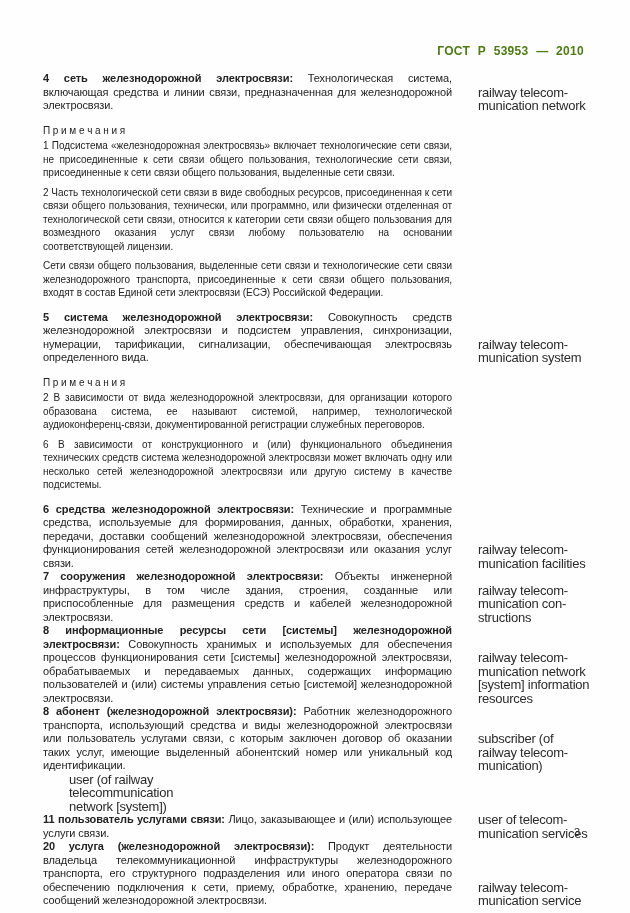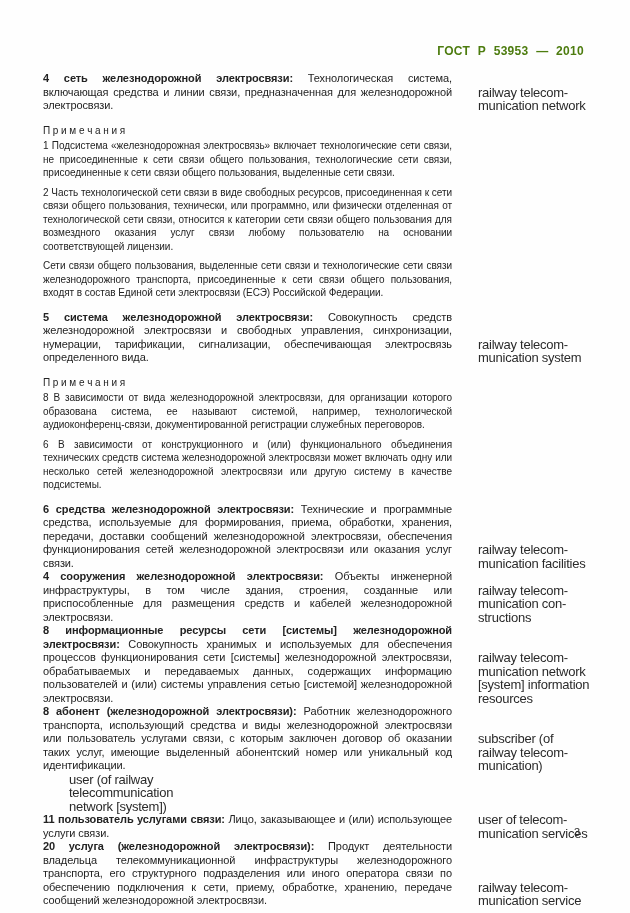--- a/index.html
+++ b/index.html
@@ -88,39 +88,39 @@
     </div>
 
     <div class="notes-block">
       <p class="notes-heading">П р и м е ч а н и я</p>
       <p class="note-para">1 Подсистема «железнодорожная электросвязь» включает технологические сети связи, не присоединенные к сети связи общего пользования, технологические сети связи, присоединенные к сети связи общего пользования, выделенные сети связи.</p>
       <p class="note-para">2 Часть технологической сети связи в виде свободных ресурсов, присоединенная к сети связи общего пользования, технически, или программно, или физически отделенная от технологической сети связи, относится к категории сети связи общего пользования для возмездного оказания услуг связи любому пользователю на основании соответствующей лицензии.</p>
       <p class="note-para">Сети связи общего пользования, выделенные сети связи и технологические сети связи железнодорожного транспорта, присоединенные к сети связи общего пользования, входят в состав Единой сети электросвязи (ЕСЭ) Российской Федерации.</p>
     </div>
 
     <div class="entry-row">
-      <p class="col-main"><b class="term-label">5 система железнодорожной электросвязи:</b> <span>Совокупность средств железнодорожной электросвязи и свободных управления, синхронизации, нумерации, тарификации, сигнализации, обеспечивающая электросвязь определенного вида.</span></p>
+      <p class="col-main"><b class="term-label">5 система железнодорожной электросвязи:</b> <span>Совокупность средств железнодорожной электросвязи и подсистем управления, синхронизации, нумерации, тарификации, сигнализации, обеспечивающая электросвязь определенного вида.</span></p>
       <p class="col-en">railway telecom-
 munication system</p>
     </div>
 
     <div class="notes-block">
       <p class="notes-heading">П р и м е ч а н и я</p>
-      <p class="note-para">8 В зависимости от вида железнодорожной электросвязи, для организации которого образована система, ее называют системой, например, технологической аудиоконференц-связи, документированной регистрации служебных переговоров.</p>
+      <p class="note-para">2 В зависимости от вида железнодорожной электросвязи, для организации которого образована система, ее называют системой, например, технологической аудиоконференц-связи, документированной регистрации служебных переговоров.</p>
       <p class="note-para">6 В зависимости от конструкционного и (или) функционального объединения технических средств система железнодорожной электросвязи может включать одну или несколько сетей железнодорожной электросвязи или другую систему в качестве подсистемы.</p>
     </div>
 
     <div class="entry-row">
-      <p class="col-main"><b class="term-label">6 средства железнодорожной электросвязи:</b> <span>Технические и программные средства, используемые для формирования, приема, обработки, хранения, передачи, доставки сообщений железнодорожной электросвязи, обеспечения функционирования сетей железнодорожной электросвязи или оказания услуг связи.</span></p>
+      <p class="col-main"><b class="term-label">6 средства железнодорожной электросвязи:</b> <span>Технические и программные средства, используемые для формирования, данных, обработки, хранения, передачи, доставки сообщений железнодорожной электросвязи, обеспечения функционирования сетей железнодорожной электросвязи или оказания услуг связи.</span></p>
       <p class="col-en">railway telecom-
 munication facilities</p>
     </div>
 
     <div class="entry-row">
-      <p class="col-main"><b class="term-label">4 сооружения железнодорожной электросвязи:</b> <span>Объекты инженерной инфраструктуры, в том числе здания, строения, созданные или приспособленные для размещения средств и кабелей железнодорожной электросвязи.</span></p>
+      <p class="col-main"><b class="term-label">7 сооружения железнодорожной электросвязи:</b> <span>Объекты инженерной инфраструктуры, в том числе здания, строения, созданные или приспособленные для размещения средств и кабелей железнодорожной электросвязи.</span></p>
       <p class="col-en">railway telecom-
 munication con-
 structions</p>
     </div>
 
     <div class="entry-row">
       <p class="col-main"><b class="term-label">8 информационные ресурсы сети [системы] железнодорожной электросвязи:</b> <span>Совокупность хранимых и используемых для обеспечения процессов функционирования сети [системы] железнодорожной электросвязи, обрабатываемых и передаваемых данных, содержащих информацию пользователей и (или) системы управления сетью [системой] железнодорожной электросвязи.</span></p>
       <p class="col-en">railway telecom-
 munication network
 [system] information

